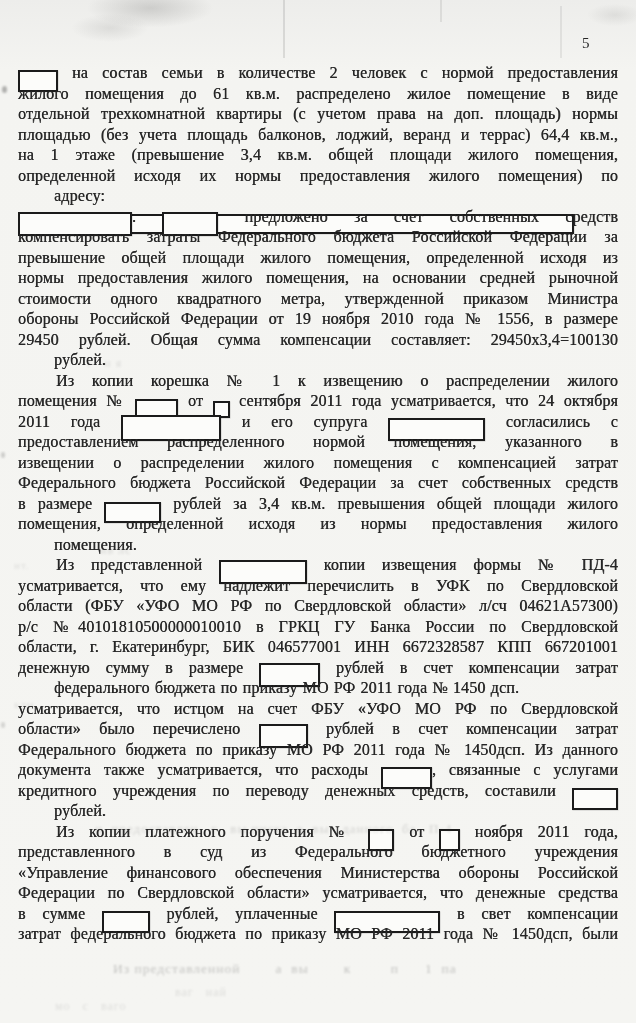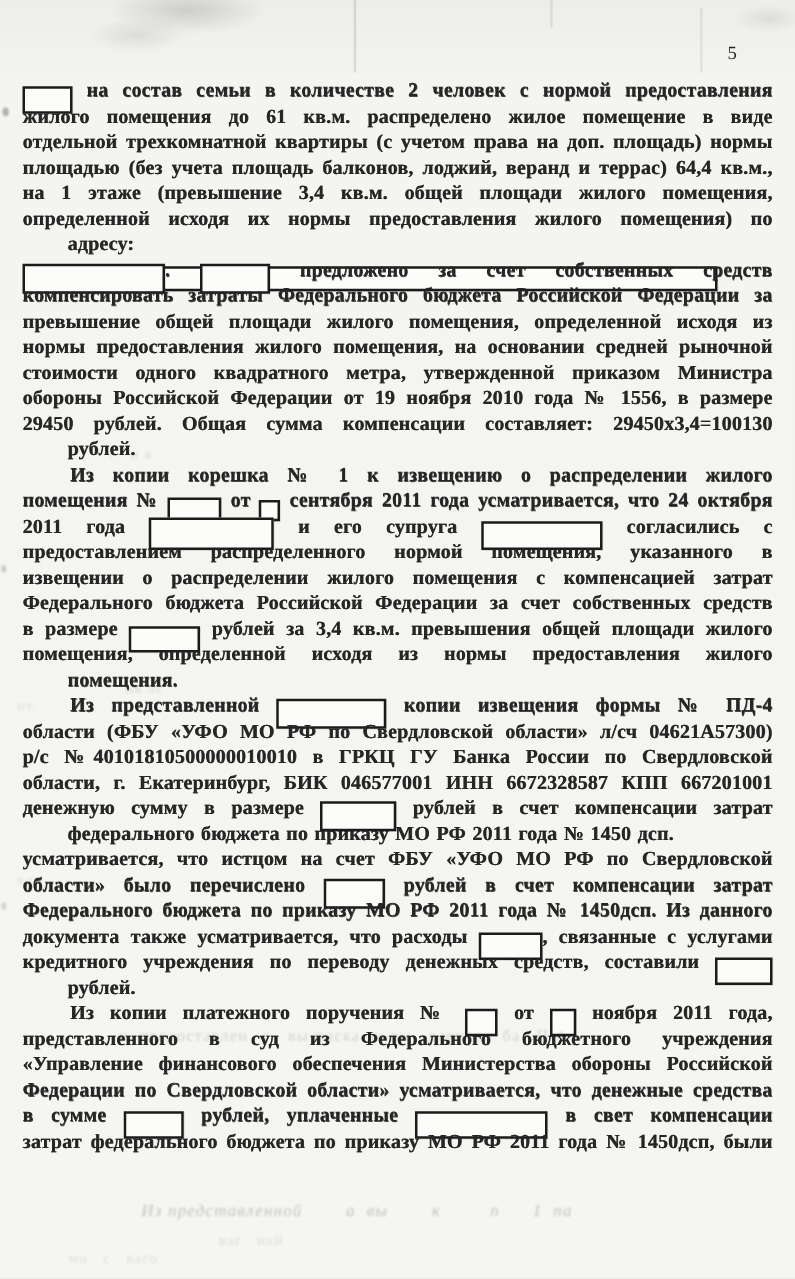--- a/index.html
+++ b/index.html
@@ -19,21 +19,20 @@
   .fold.f3 { left:560px; top:6px; height:52px; opacity:.7; }
   .dot { position:absolute; background:rgba(0,0,0,0.28); border-radius:50%; filter:blur(0.8px); }
   .d1 { left:2px; top:86px; width:5px; height:7px; }
   .d2 { left:1px; top:452px; width:4px; height:6px; opacity:.6; }
   .d3 { left:1px; top:722px; width:4px; height:6px; opacity:.5; }
   .pagenum { position:absolute; left:582px; top:35px; font-size:15px; letter-spacing:.3px; }
   .content {
     position:absolute; left:18px; top:63px; width:600px;
     font-size:16px; line-height:20.5px; letter-spacing:.15px; word-spacing:1px;
     text-shadow:0.35px 0.25px 0.35px rgba(25,25,25,0.8);
-    font-weight:bold;
   }
   .para { margin:0; }
   .line { height:20.5px; text-align:justify; text-align-last:justify; text-justify:inter-word; overflow:visible; }
   .line.last { text-align-last:left;margin-left:36px; }
   .line.indent { text-indent:38px; }
   .rbox {
     display:inline-block; box-sizing:border-box;
     border:2px solid #1b1b1b; background:#fcfcfa;
     margin-top:-8px; margin-bottom:-8px;
     box-shadow:0.5px 0.5px 0 rgba(0,0,0,0.18);
@@ -82,20 +81,21 @@
         <div class="line">2011 года <span class="rbox" style="width: 100px; height: 26px; vertical-align: -6px;"></span> и его супруга <span class="rbox" style="width: 97px; height: 23px; vertical-align: -6px;"></span> согласились с </div>
         <div class="line">предоставлением распределенного нормой помещения, указанного в </div>
         <div class="line">извещении о распределении жилого помещения с компенсацией затрат </div>
         <div class="line">Федерального бюджета Российской Федерации за счет собственных средств </div>
         <div class="line">в размере <span class="rbox" style="width: 57px; height: 21px; vertical-align: -6px;"></span> рублей за 3,4 кв.м. превышения общей площади жилого </div>
         <div class="line">помещения, определенной исходя из нормы предоставления жилого </div>
         <div class="line last">помещения. </div>
       </div>
       <div class="para">
         <div class="line indent">Из представленной <span class="rbox" style="width: 88px; height: 24px; vertical-align: -6px;"></span> копии извещения формы № ПД-4 </div>
+        <div class="line">усматривается, что ему надлежит перечислить в УФК по Свердловской </div>
         <div class="line">области (ФБУ «УФО МО РФ по Свердловской области» л/сч 04621А57300) </div>
         <div class="line">р/с №40101810500000010010 в ГРКЦ ГУ Банка России по Свердловской </div>
         <div class="line">области, г. Екатеринбург, БИК 046577001 ИНН 6672328587 КПП 667201001 </div>
         <div class="line">денежную сумму в размере <span class="rbox" style="width: 61px; height: 24px; vertical-align: -6px;"></span> рублей в счет компенсации затрат </div>
         <div class="line last">федерального бюджета по приказу МО РФ 2011 года № 1450 дсп. </div>
       </div>
       <div class="para">
         <div class="line">усматривается, что истцом на счет ФБУ «УФО МО РФ по Свердловской </div>
         <div class="line">области» было перечислено <span class="rbox" style="width: 49px; height: 24px; vertical-align: -6px;"></span> рублей в счет компенсации затрат </div>
         <div class="line">Федерального бюджета по приказу МО РФ 2011 года № 1450дсп. Из данного </div>
@@ -112,17 +112,17 @@
         <div class="line">затрат федерального бюджета по приказу МО РФ 2011 года № 1450дсп, были </div>
       </div>
     </div>
 
   <div id="ghosts">
       <span class="ghost" style="left: 86px; top: 356px; font-size: 12px; opacity: 0.14;">т   н я</span>
       <span class="ghost" style="left: 100px; top: 543px; font-size: 12px; opacity: 0.18;">нв лс</span>
       <span class="ghost" style="left: 14px; top: 559px; font-size: 11px; opacity: 0.14;">нт.</span>
       <span class="ghost" style="left: 14px; top: 698px; font-size: 11px; opacity: 0.14;">клм</span>
       <span class="ghost" style="left: 95px; top: 821px; font-size: 13px; opacity: 0.2;">и  предоставлен   г   вы писка  о  вы   данного  ба   П-4</span>
-      <span class="ghost" style="left: 113px; top: 961px; font-size: 13.5px; opacity: 0.3; font-style: italic;">Из представленной        а  вы        к         п      1  па</span>
+      <span class="ghost" style="left: 113px; top: 961px; font-size: 13.5px; opacity: 0.3;">Из представленной        а  вы        к         п      1  па</span>
       <span class="ghost" style="left: 175px; top: 985px; font-size: 12px; opacity: 0.15;">ваг   най</span>
       <span class="ghost" style="left: 55px; top: 999px; font-size: 12px; opacity: 0.14;">мо   с   ваго</span>
     </div>
 </div>
 
 </body></html>

